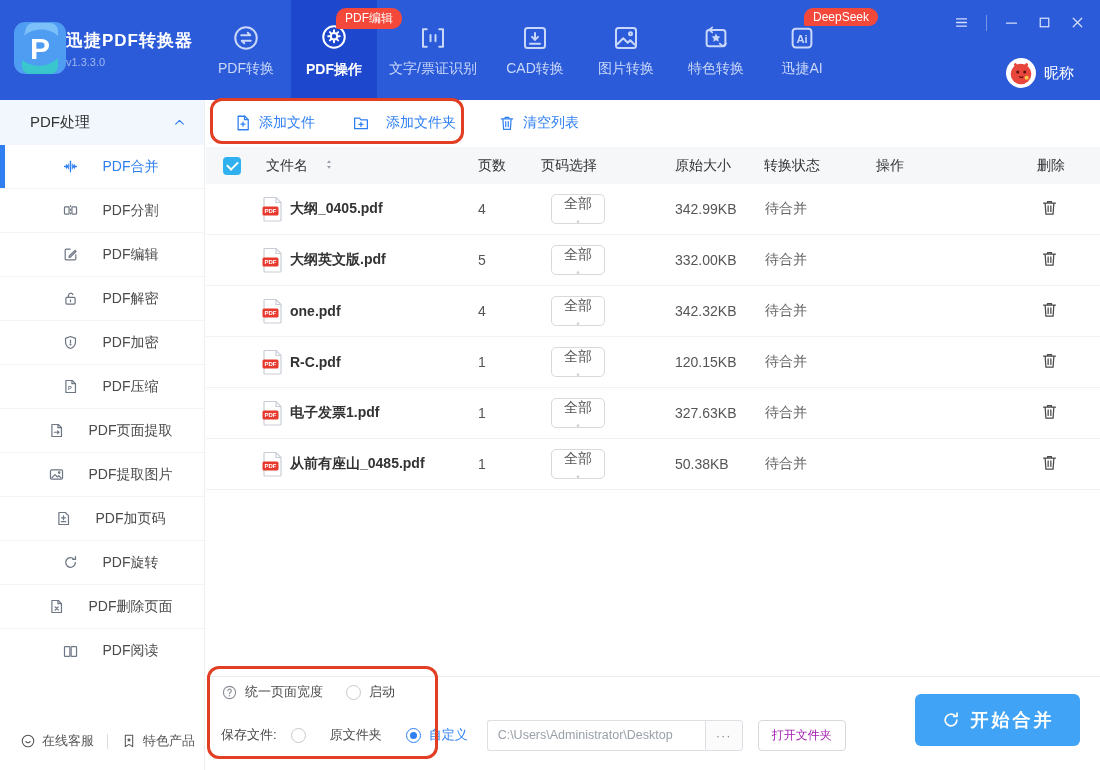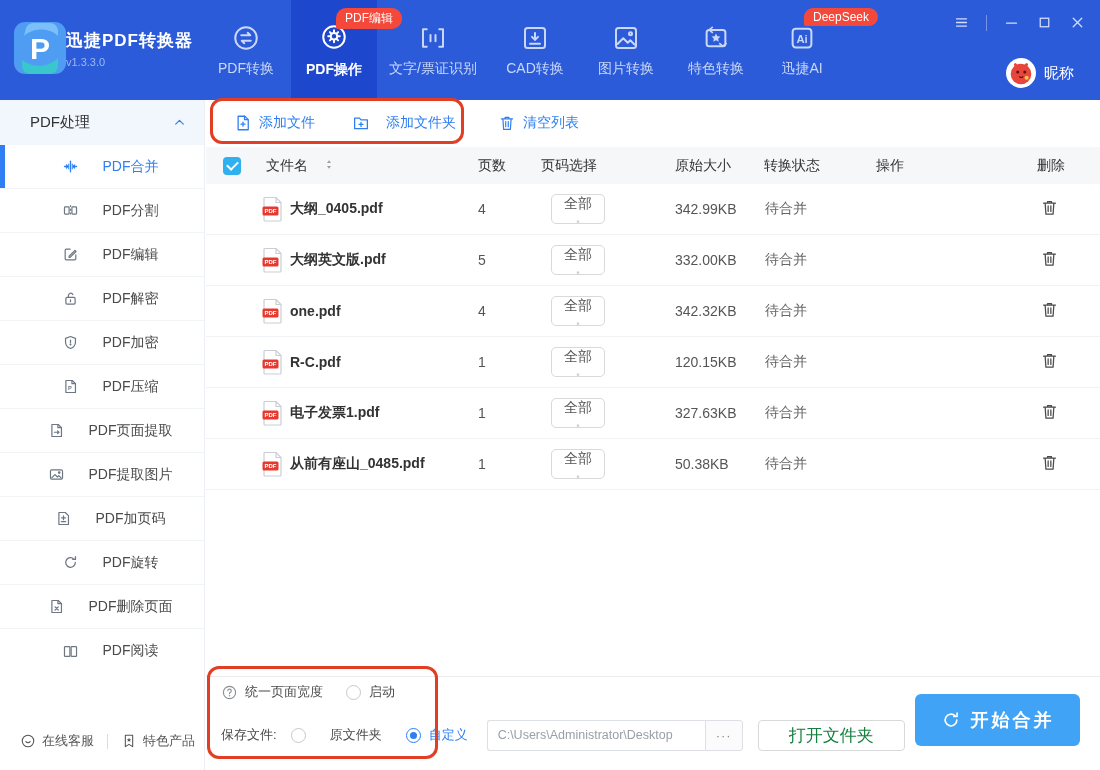--- a/index.html
+++ b/index.html
@@ -84,22 +84,22 @@
   .radio { width:15px; height:15px; border-radius:50%; border:1px solid #c6c9cd; background:#fff;
     position:relative; cursor:pointer; flex:none; }
   .radio.on { border-color:#2f7ff2; }
   .radio.on::after { content:""; position:absolute; left:3px; top:3px; width:7px; height:7px;
     border-radius:50%; background:#2f7ff2; }
   .path-input { width:218px; height:31px; border:1px solid #dcdfe3; border-right:none;
     border-radius:3px 0 0 3px; padding:0 10px; font-size:12.5px; color:#9aa0a8; outline:none;
     font-family:"Liberation Sans","DejaVu Sans",sans-serif; }
   .more-btn { width:38px; height:31px; border:1px solid #dcdfe3; border-radius:0 3px 3px 0;
     background:#fbfbfc; color:#888; font-size:13px; letter-spacing:1px; cursor:pointer; }
-  .open-btn { height:31px; padding:0 30px; margin-left:15px; border:1px solid #d9d9d9;
-    border-radius:4px; background:#fff; color:#15803d; font-size:17px; cursor:pointer; }
+  .open-btn { height:31px; padding:0 13px; margin-left:15px; border:1px solid #d9d9d9;
+    border-radius:4px; background:#fff; color:#a21caf; font-size:12px; cursor:pointer; }
   .start-btn { position:absolute; left:915px; top:694px; width:165px; height:52px; border:none;
     border-radius:6px; background:#41a3f5; color:#fff; font-size:18px; font-weight:700;
     letter-spacing:3px; display:flex; align-items:center; justify-content:center; gap:10px; cursor:pointer; }
   .start-btn svg { width:20px; height:20px; }
 
   
   .ann { position:absolute; border:3px solid #e23e23; border-radius:12px; pointer-events:none; }
   .ann1 { left:210px; top:98px; width:254px; height:46px; }
   .ann2 { left:207px; top:666px; width:231px; height:93px; }
 </style>

